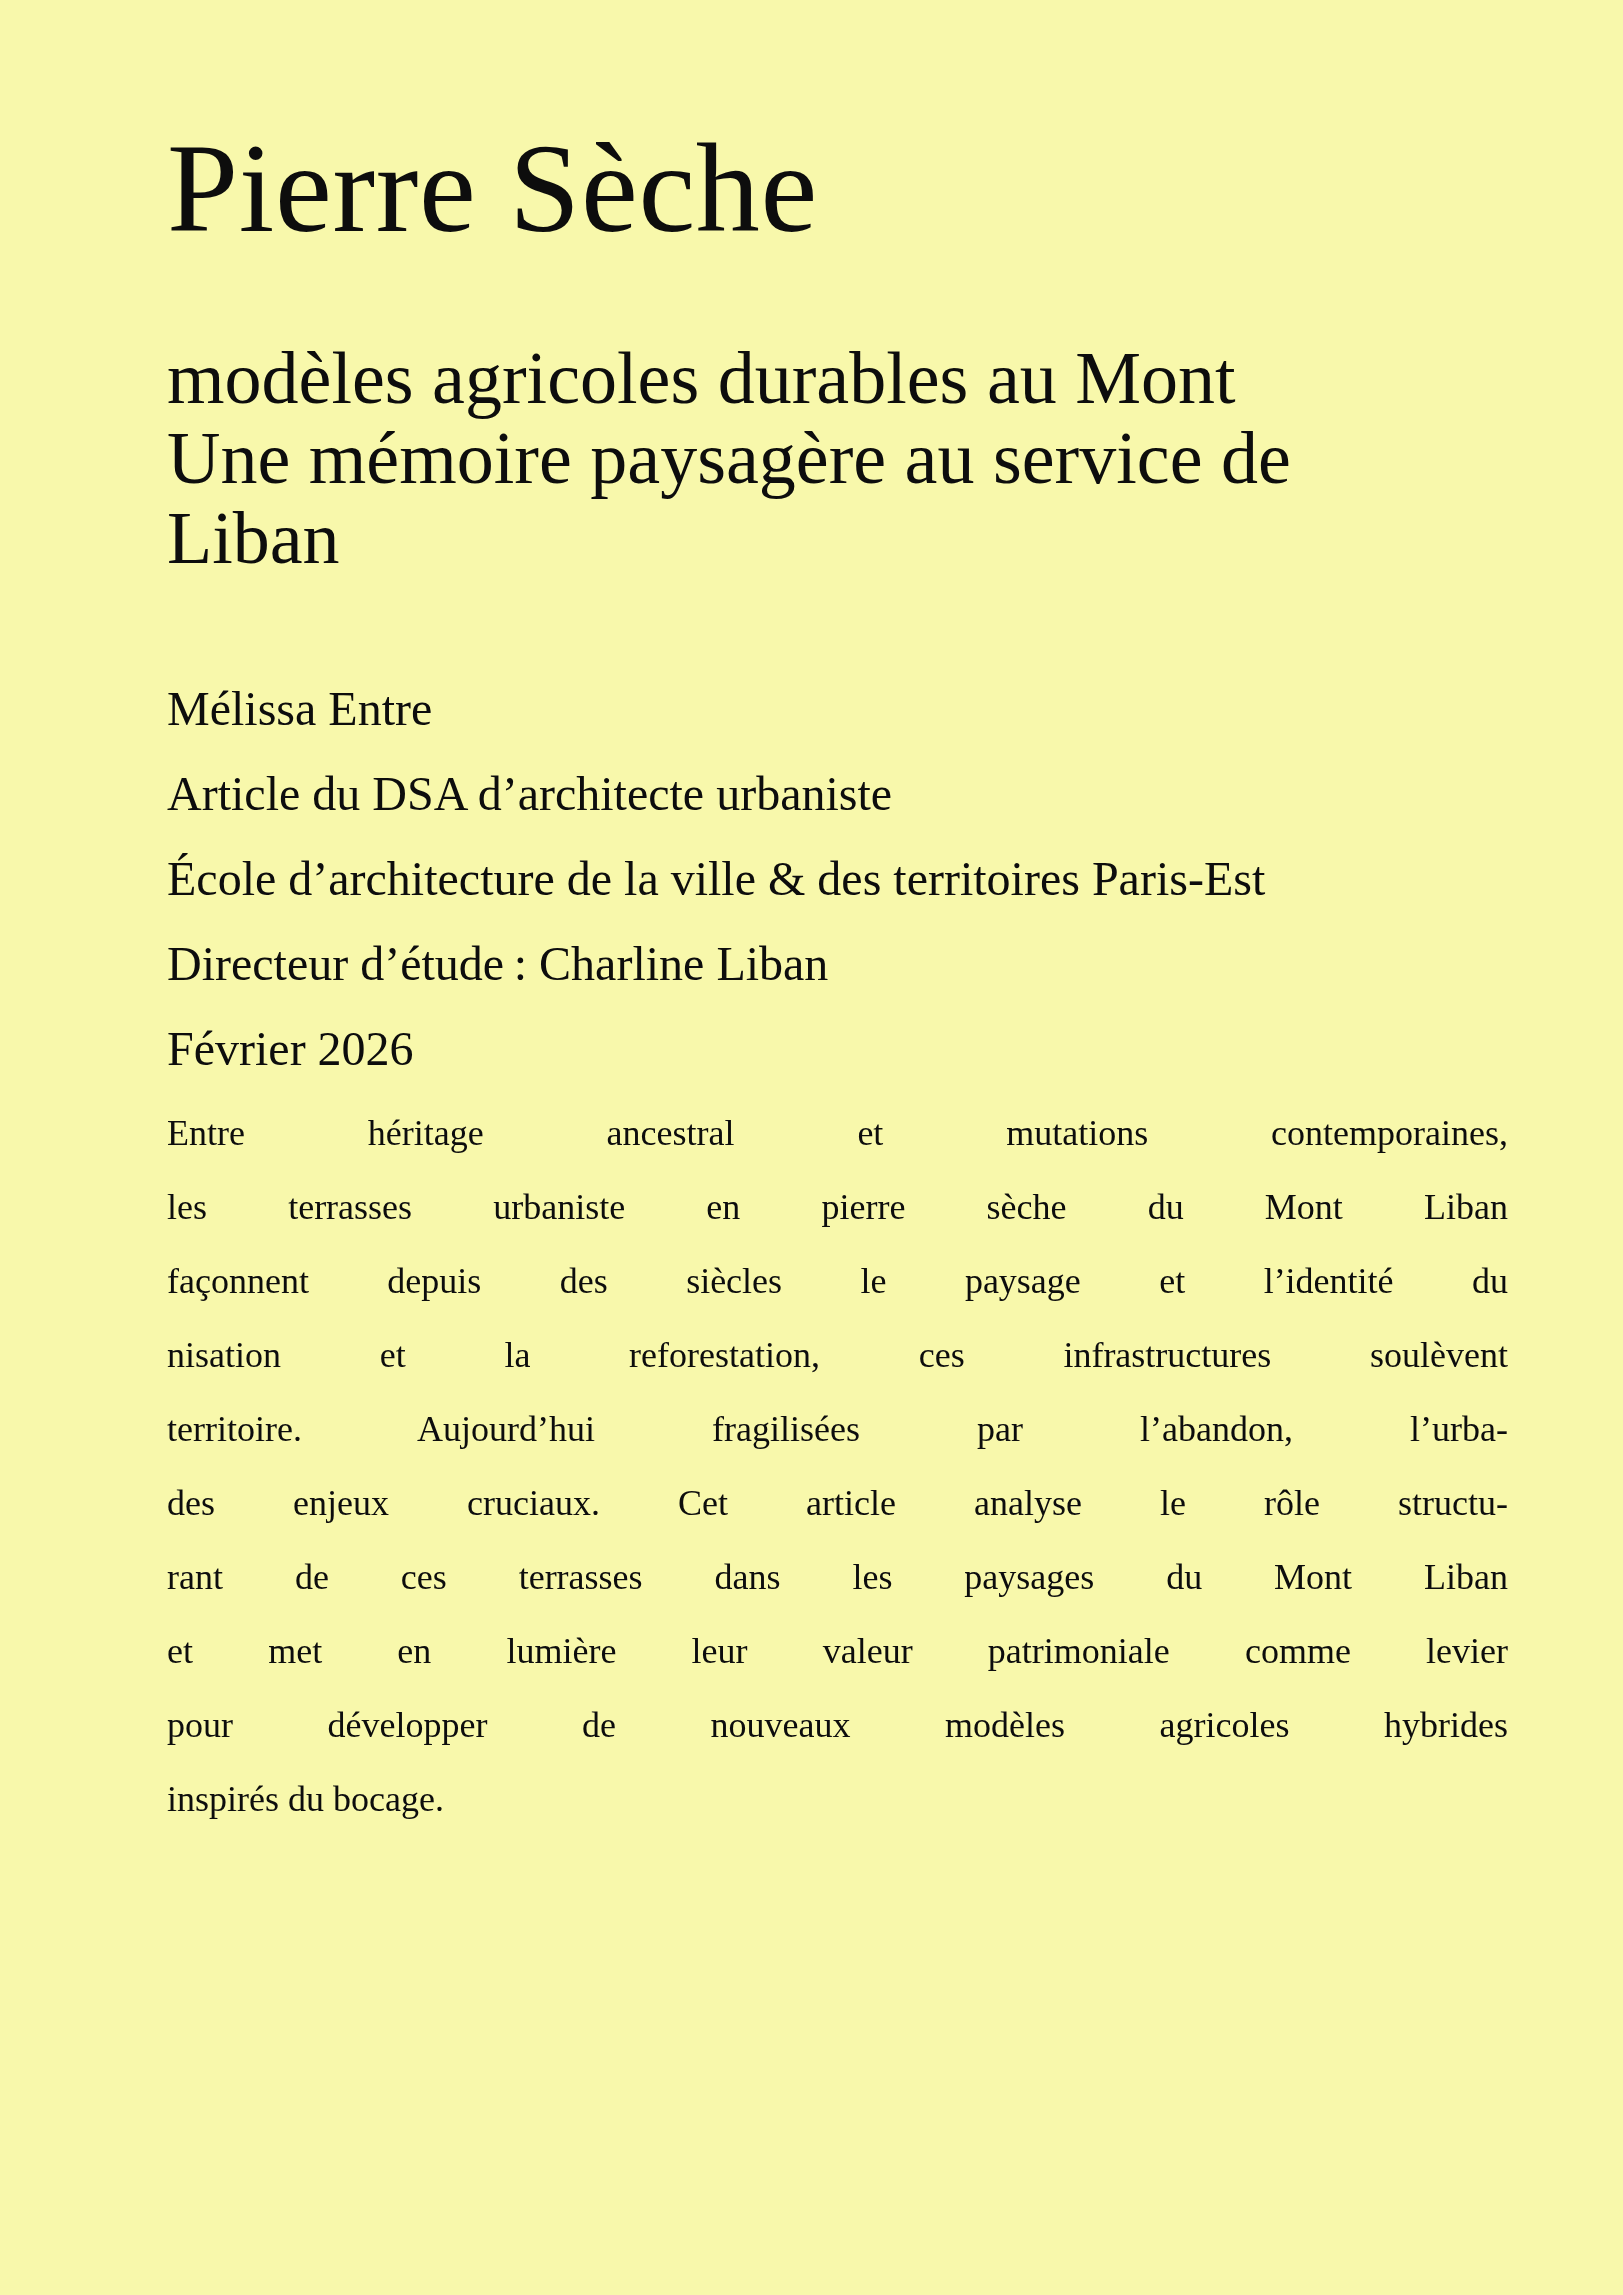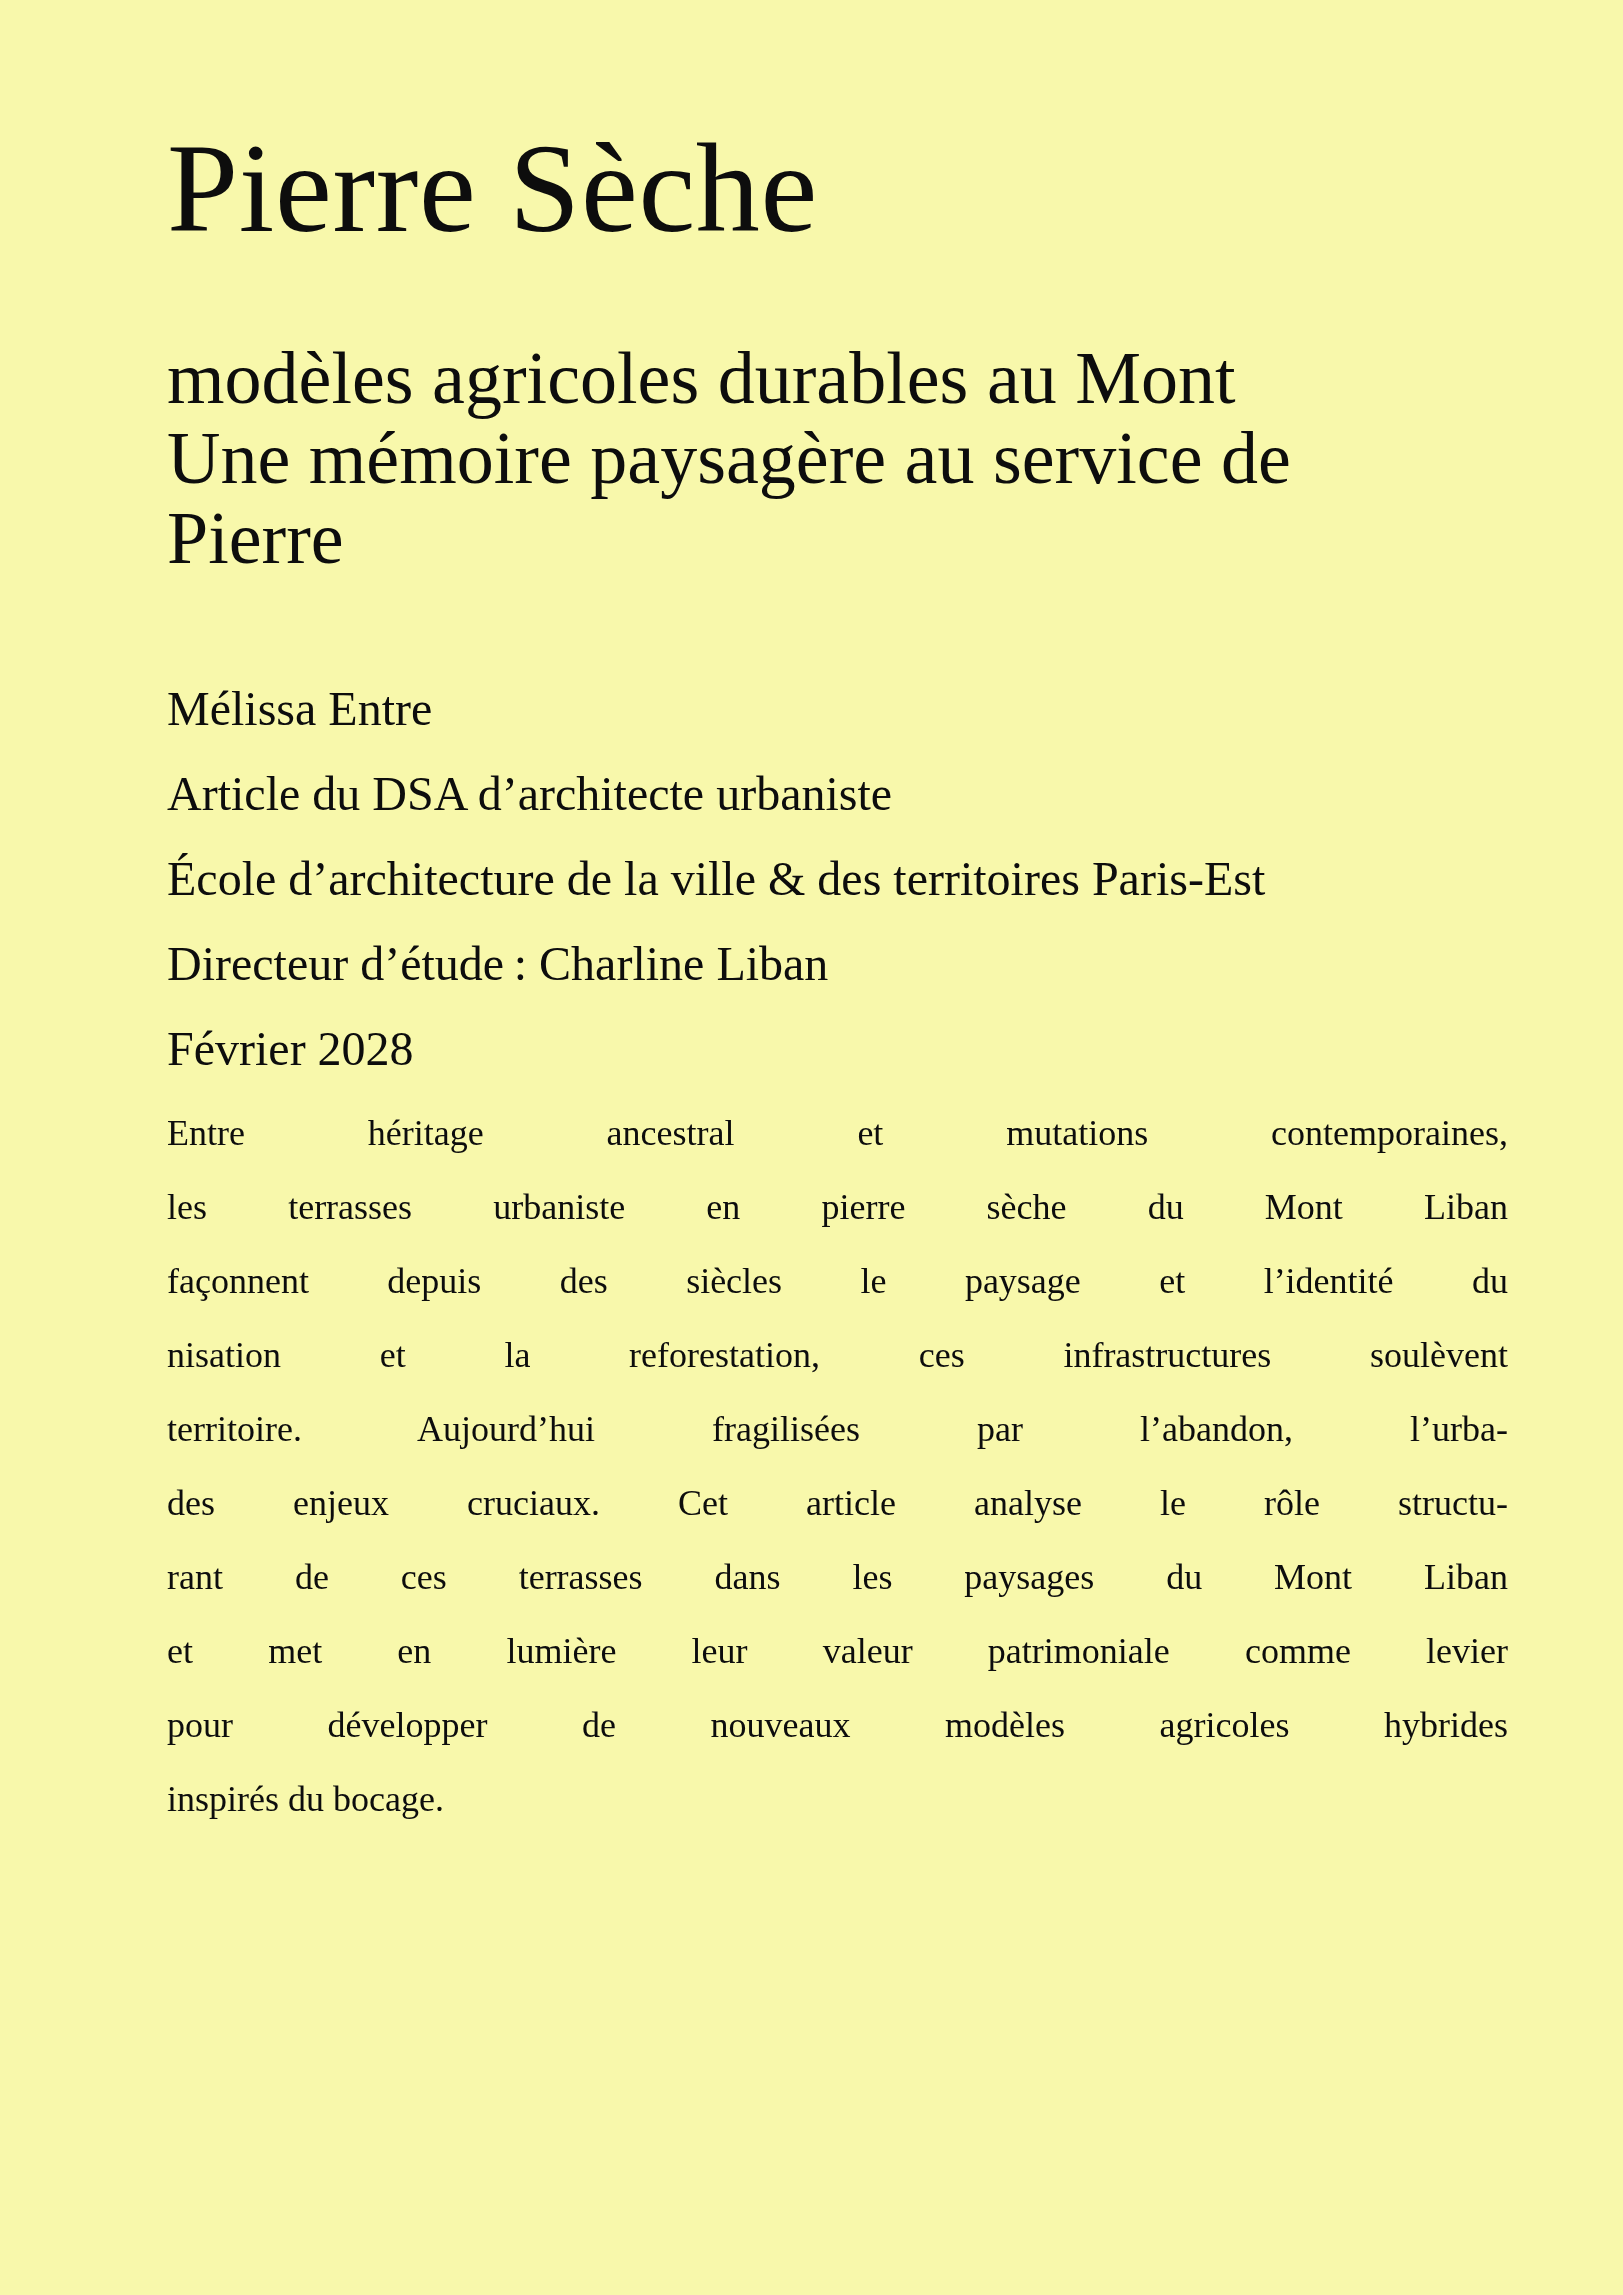--- a/index.html
+++ b/index.html
@@ -51,29 +51,29 @@
 </head>
 <body>
 
 <div class="page" style="background: rgb(248, 248, 171); color: rgb(13, 13, 13);">
 
   <h1 class="title" style="margin-bottom:0; font-weight:normal;">Pierre Sèche</h1>
 
   <div class="subtitle">
     <div class="line">modèles agricoles durables au Mont</div>
     <div class="line">Une mémoire paysagère au service de</div>
-    <div class="line">Pierre</div>
+    <div class="line">Liban</div>
   </div>
 
   <div class="author">
     <div class="line">Mélissa Entre</div>
     <div class="line">Article du DSA d’architecte urbaniste</div>
     <div class="line">École d’architecture de la ville &amp; des territoires Paris-Est</div>
     <div class="line">Directeur d’étude : Charline Liban</div>
-    <div class="line">Février 2028</div>
+    <div class="line">Février 2026</div>
   </div>
 
   <div class="abstract">
     <div class="line">Entre héritage ancestral et mutations contemporaines,</div>
     <div class="line">les terrasses urbaniste en pierre sèche du Mont Liban</div>
     <div class="line">façonnent depuis des siècles le paysage et l’identité du</div>
     <div class="line">nisation et la reforestation, ces infrastructures soulèvent</div>
     <div class="line">territoire. Aujourd’hui fragilisées par l’abandon, l’urba-</div>
     <div class="line">des enjeux cruciaux. Cet article analyse le rôle structu-</div>
     <div class="line">rant de ces terrasses dans les paysages du Mont Liban</div>

